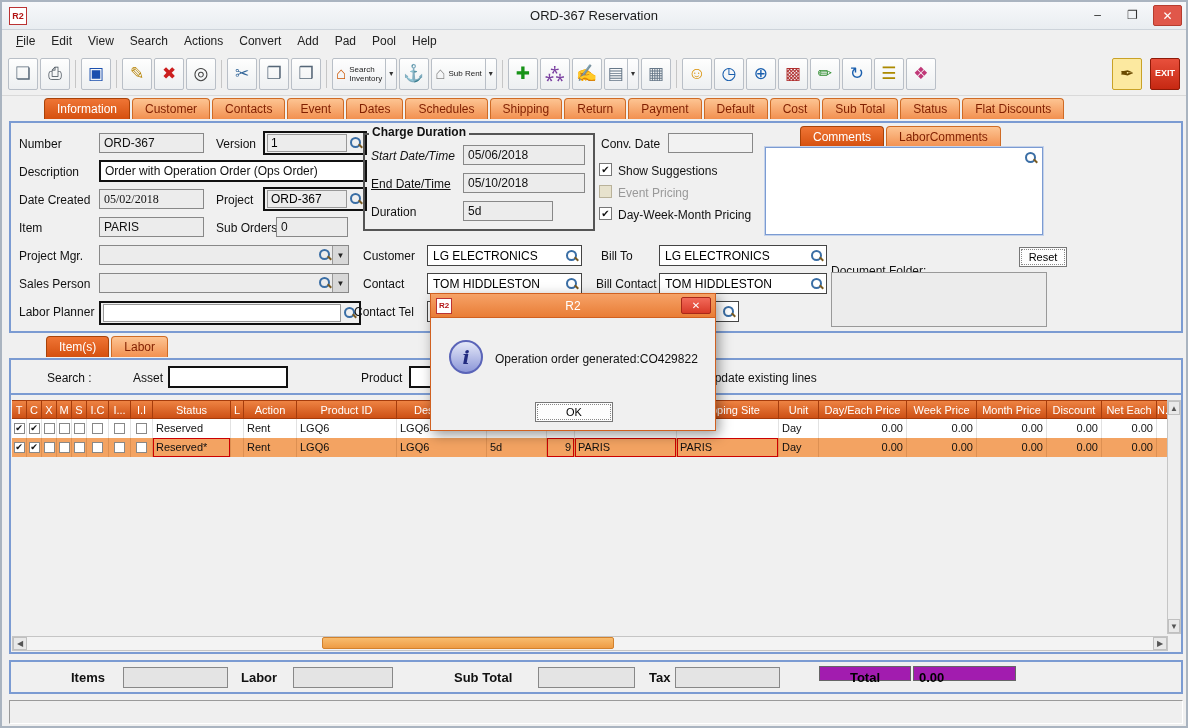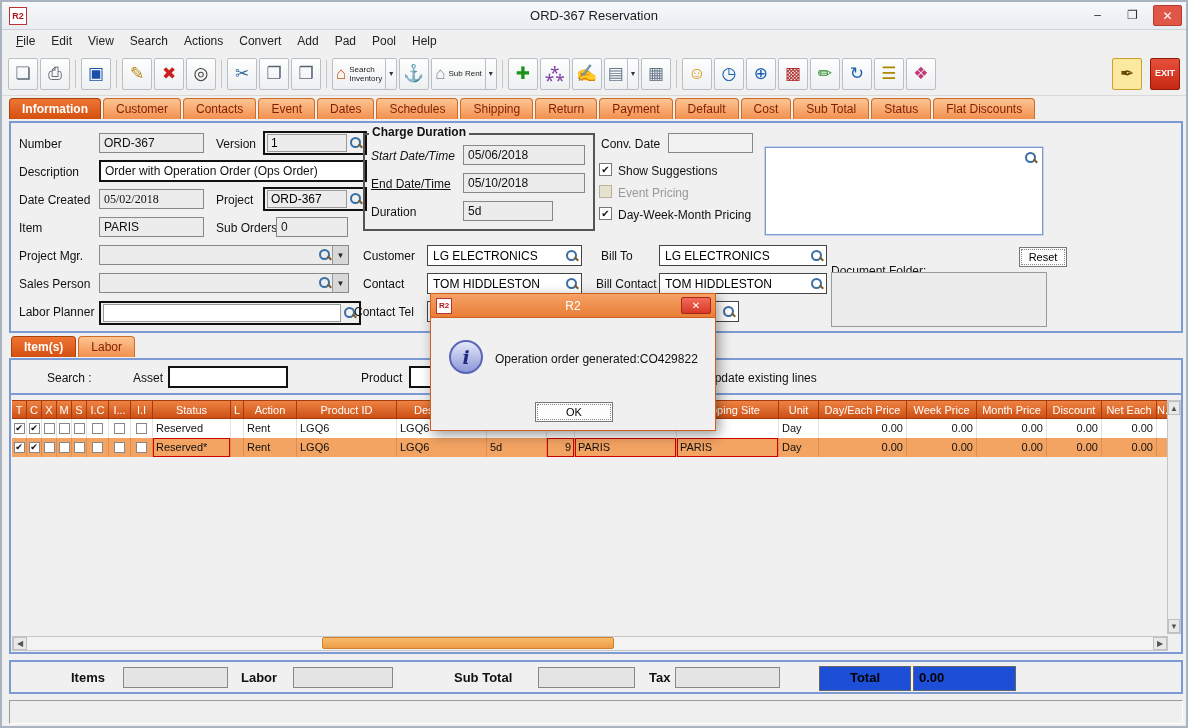--- a/index.html
+++ b/index.html
@@ -34,21 +34,21 @@
   .tb-sep{width:1px;height:28px;background:#c6c6c6;margin:0 3px;}
   .tb-spacer{flex:1;}
   .tb-hl{background:#fce9a0;border:1px solid #c9a227;}
   .tb-exit{background:linear-gradient(#e8503c,#c62812);border:1px solid #8f1a08;margin-left:6px;}
   .tb-exit .tb-label{color:#fff;font-weight:bold;font-size:9px;}
 
   
   .tabbar{position:absolute;display:flex;gap:2px;align-items:flex-end;}
   .tab{height:21px;line-height:20px;padding:0 12px;font-size:12px;border-radius:4px 4px 0 0;
     background:linear-gradient(#fdc492,#f29050);color:#801f00;border:1px solid #cf6b25;border-bottom:none;}
-  .tab-active{background:linear-gradient(#ef7535,#d5500f);color:#fff;font-weight:bold;border:1px solid #a84208;border-bottom:none;}
+  .tab-active{background:linear-gradient(#ef7535,#d5500f);color:#fff;font-weight:normal;border:1px solid #a84208;border-bottom:none;margin-left:35px;}
 
   
   .panel{position:absolute;background:#f0f0f0;border:2px solid #7b9bd2;}
 
   .lbl{position:absolute;font-size:12px;color:#111;white-space:nowrap;line-height:14px;}
   .lbl.bold{font-weight:bold;}
   .lbl.dim{color:#999;}
   .fld{position:absolute;height:20px;background:#ececec;border:1px solid #888;
     font-size:12px;padding:2px 4px;white-space:nowrap;overflow:hidden;color:#111;}
   .fld.white{background:#fff;}
@@ -95,21 +95,21 @@
   .hscroll{position:absolute;height:15px;display:flex;background:#f3f3f3;border:1px solid #c5c5c5;}
   .sb-arrow{width:14px;height:100%;background:#e9e9e9;border:1px solid #c0c0c0;font-size:8px;color:#555;
     display:flex;align-items:center;justify-content:center;flex:none;}
   .hs-track{position:relative;flex:1;}
   .hs-thumb{position:absolute;top:0;height:12px;background:linear-gradient(#f8bc6e,#ee9c44);border:1px solid #d2812d;border-radius:2px;}
   .vscroll{position:absolute;width:14px;background:#eee;border:1px solid #c5c5c5;display:flex;flex-direction:column;justify-content:space-between;}
   .vscroll .sb-arrow{width:100%;height:14px;}
 
   
   .tot-fld{position:absolute;height:21px;background:#e4e4e4;border:1px solid #888;}
-  .tot-box{position:absolute;height:25px;background:#1d4ed8;border:1px solid #666;font-size:13px;line-height:21px;}
+  .tot-box{position:absolute;height:15px;background:#a21caf;border:1px solid #666;font-size:13px;line-height:21px;}
 
   .statusbar{position:absolute;background:#efefef;border:1px solid;border-color:#9a9a9a #ffffff #ffffff #9a9a9a;}
 
   
   .dialog{position:absolute;left:428px;top:291px;width:286px;height:138px;z-index:10;
     border:1px solid #d06020;background:#f0f0f0;box-shadow:3px 4px 12px rgba(0,0,0,.4);}
   .dlg-title{position:relative;height:24px;background:linear-gradient(#f6a267,#e97d36);border-bottom:1px solid #d06020;}
   .dlg-badge{position:absolute;left:5px;top:4px;width:16px;height:16px;background:#fff;border:1px solid #b33;
     color:#b31515;font-size:8px;font-weight:bold;text-align:center;line-height:14px;}
   .dlg-caption{position:absolute;left:0;top:0;width:100%;height:24px;line-height:24px;text-align:center;color:#fff;font-size:12px;}
@@ -350,20 +350,24 @@
       <span class="txt">TOM HIDDLESTON</span>
         <span class="mag"></span>
     </div>
 
     <div class="lbl" style="left:343px;top:182px;">Contact Tel</div>
     <div class="lookup" style="left:416px;top:178px;width:312px;">
       <span class="txt"></span>
         <span class="mag"></span>
     </div>
 
+    <div class="tabbar" style="left:754px;top:3px;position:absolute;">
+        <div class="tab tab-active">Comments</div>
+        <div class="tab">LaborComments</div>
+      </div>
     <div class="commentbox" style="left:754px;top:24px;width:278px;height:88px;">
       <span class="mag"></span>
       <span style="font-size:12px;"></span>
     </div>
 
     <div class="lbl" style="left:820px;top:141px;">Document Folder:</div>
     <div class="btn" style="left:1008px;top:124px;width:48px;height:20px;line-height:18px;">Reset</div>
     <div class="foldbox" style="left:820px;top:149px;width:216px;height:55px;"></div>
   </div>
 

